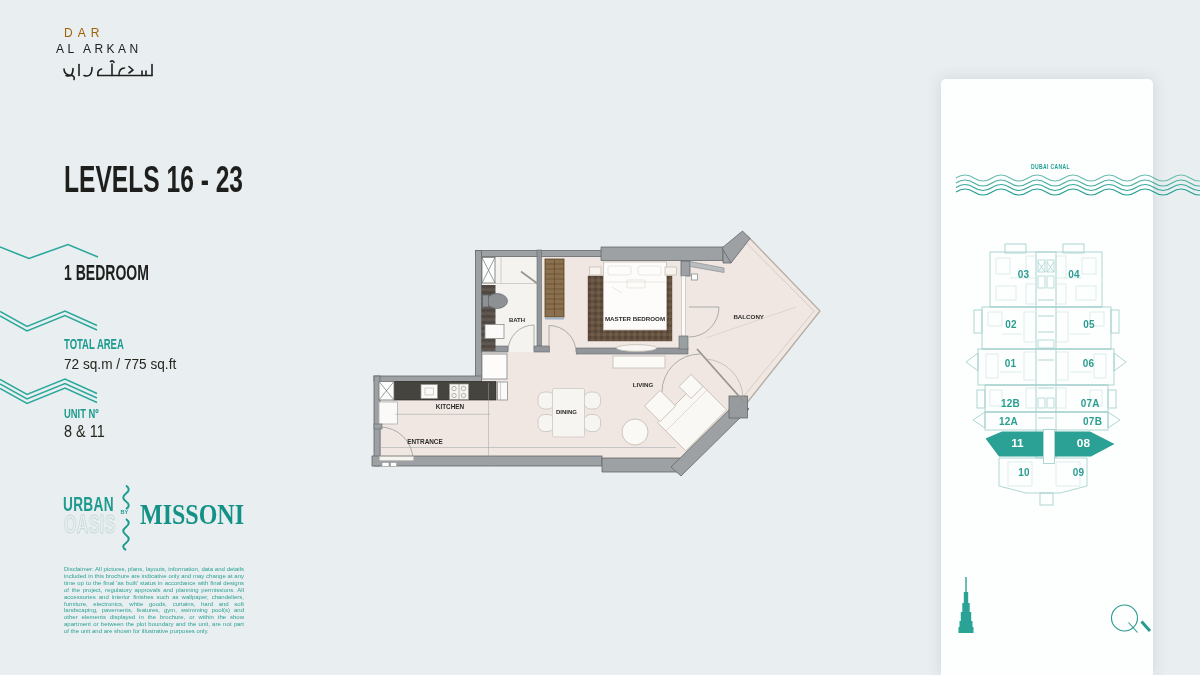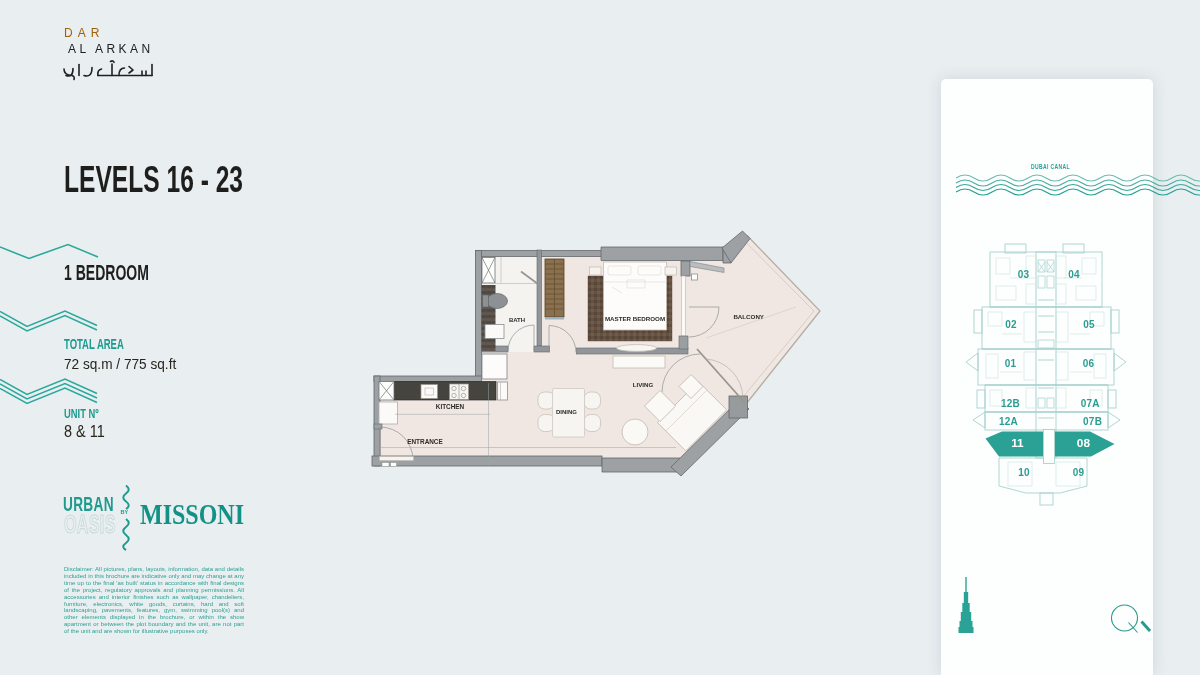--- a/index.html
+++ b/index.html
@@ -9,21 +9,21 @@
   .cond{font-weight:bold;transform-origin:0 0;white-space:nowrap;color:#1e1f1d;}
   svg{display:block;}
 </style>
 </head>
 <body>
 
 <div class="abs" style="left:941px;top:79px;width:212px;height:596px;background:#fdfefe;border-radius:5px 5px 0 0;box-shadow:0 0 14px rgba(140,165,170,0.30);"></div>
 
 <div class="abs cond" style="left:64px;top:26px;font-size:12px;font-weight:normal;letter-spacing:5px;transform:scaleX(1);color:#a16207;">DAR</div>
 
-<div class="abs cond" style="left:68px;top:42px;font-size:12px;font-weight:normal;letter-spacing:3.4px;transform:scaleX(1);color:#20211f;">AL ARKAN</div>
+<div class="abs cond" style="left:56px;top:42px;font-size:12px;font-weight:normal;letter-spacing:3.4px;transform:scaleX(1);color:#20211f;">AL ARKAN</div>
 
 <div class="abs cond" style="left:64px;top:158.5px;font-size:36px;letter-spacing:0px;transform:scaleX(0.683);">LEVELS 16 - 23</div>
 
 <div class="abs cond" style="left:64px;top:260.5px;font-size:21.4px;transform:scaleX(0.655);">1 BEDROOM</div>
 
 <div class="abs cond" style="left:64px;top:335.5px;font-size:14.4px;transform:scaleX(0.66);color:#1b9b8e;">TOTAL AREA</div>
 
 <div class="abs" style="left:64px;top:355px;font-size:15.5px;color:#26261f;letter-spacing:0px;white-space:nowrap;transform:scaleX(0.88);transform-origin:0 0;">72 sq.m / 775 sq.ft</div>
 
 <div class="abs cond" style="left:64px;top:407px;font-size:12.5px;transform:scaleX(0.75);color:#1b9b8e;">UNIT Nº</div>

